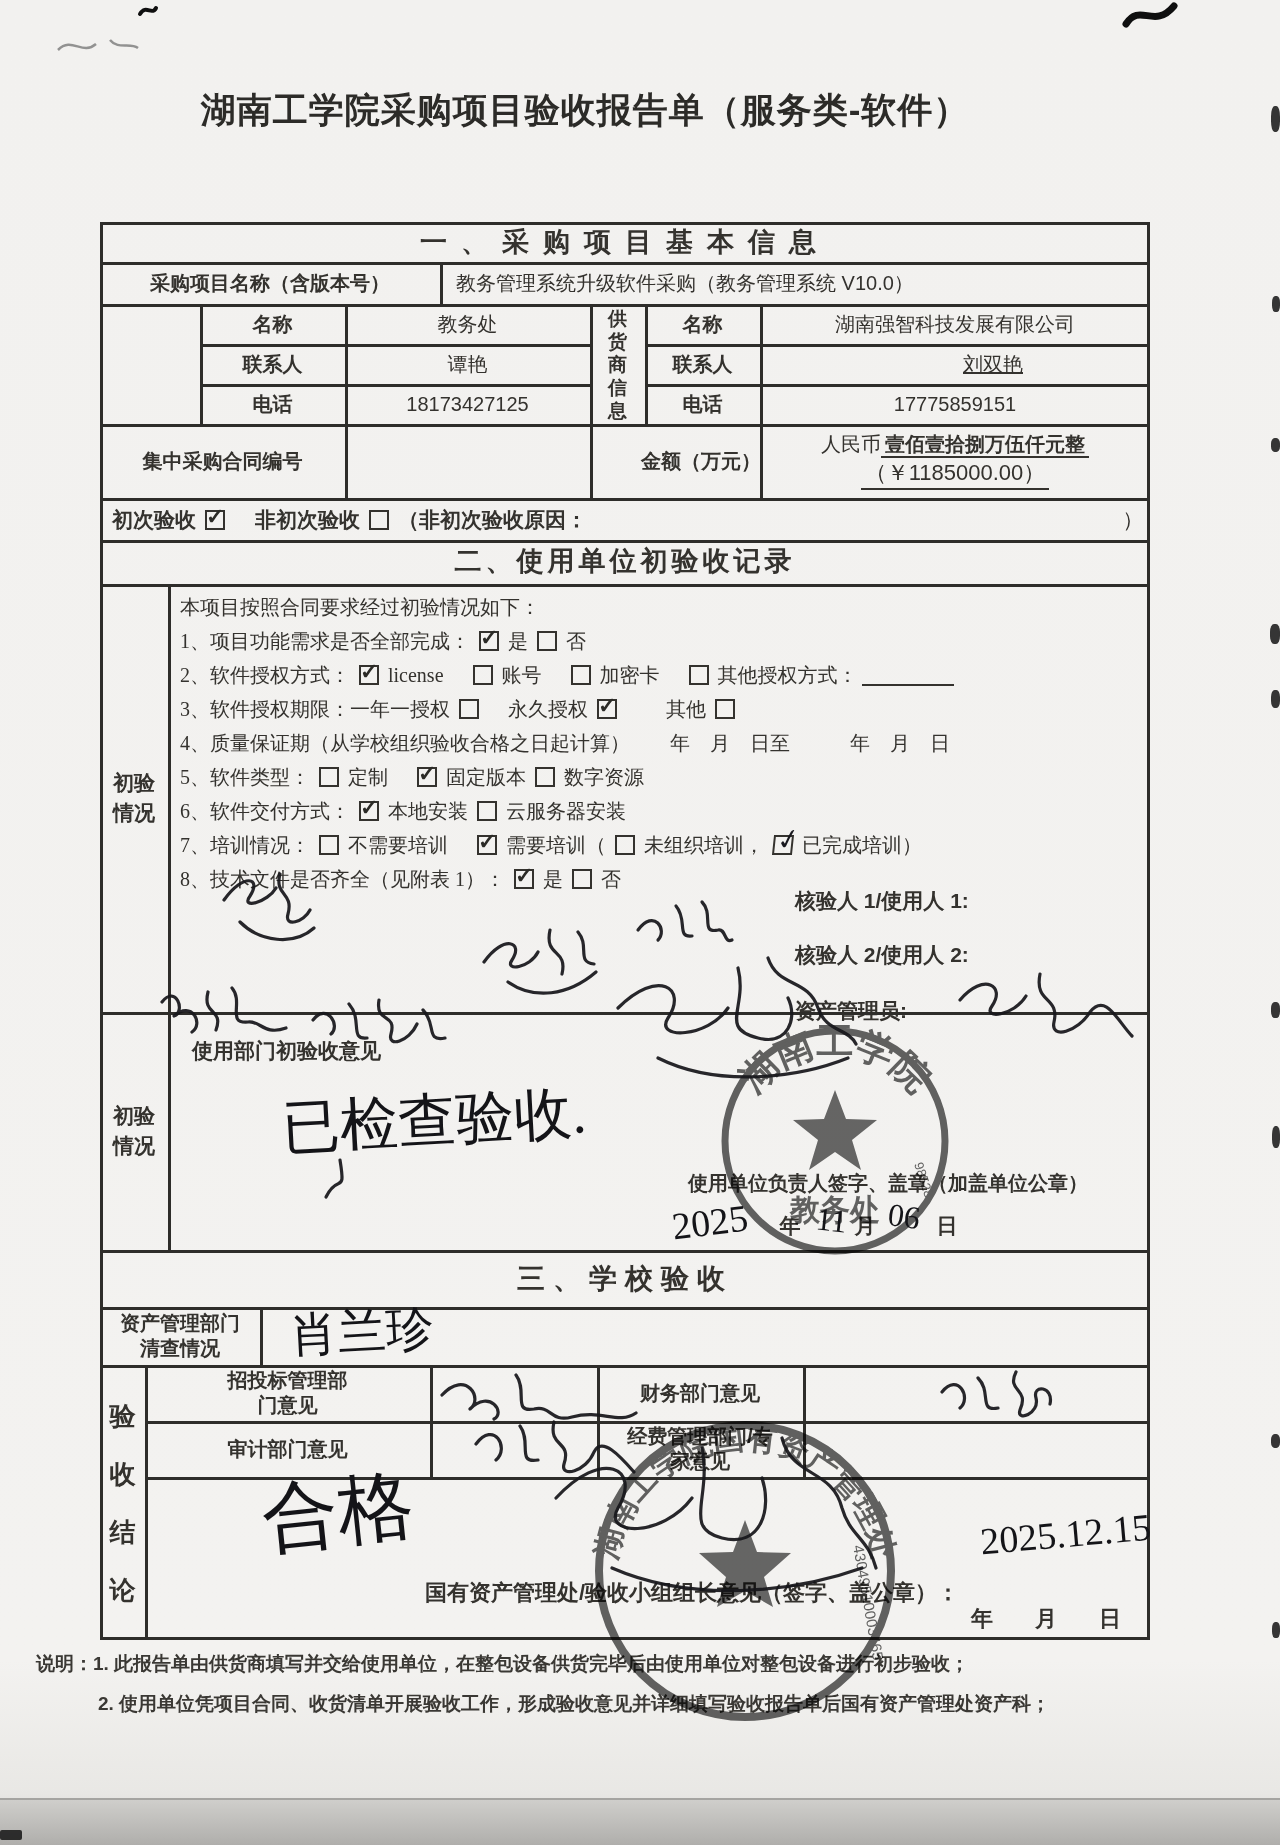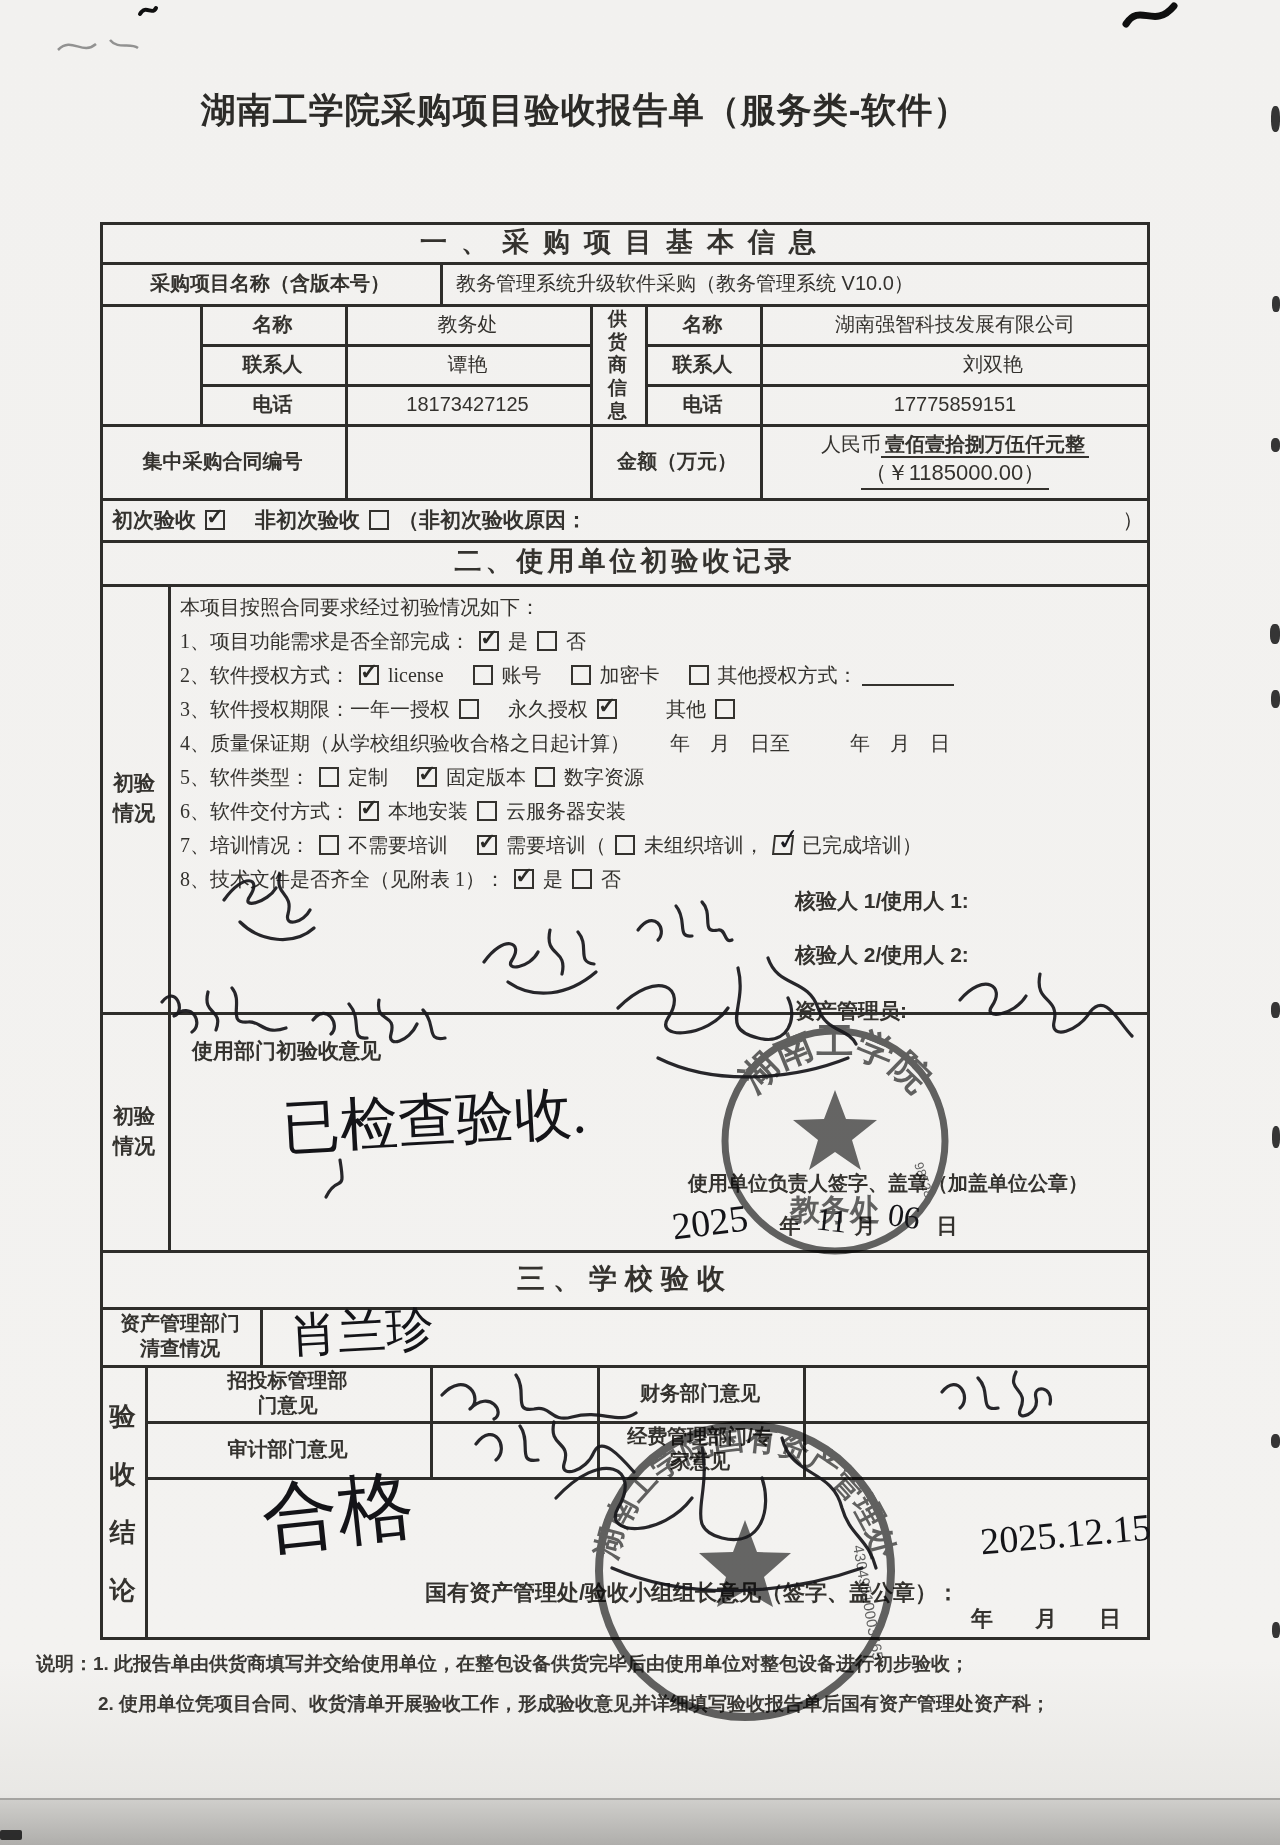--- a/index.html
+++ b/index.html
@@ -79,27 +79,27 @@
   <div class="cell" style="left:345px;top:344px;width:245px;height:40px;font-size:20px;">谭艳</div>
   <div class="cell b" style="left:200px;top:384px;width:145px;height:40px;font-size:20px;">电话</div>
   <div class="cell" style="left:345px;top:384px;width:245px;height:40px;font-size:20px;">18173427125</div>
 
   <div class="cell b" style="left:590px;top:304px;width:55px;height:120px;font-size:19px;">
     <span style="width:22px;line-height:23px;">供货商信息</span>
   </div>
   <div class="cell b" style="left:645px;top:304px;width:115px;height:40px;font-size:20px;">名称</div>
   <div class="cell" style="left:760px;top:304px;width:390px;height:40px;font-size:20px;">湖南强智科技发展有限公司</div>
   <div class="cell b" style="left:645px;top:344px;width:115px;height:40px;font-size:20px;">联系人</div>
-  <div class="cell" style="left:760px;top:344px;width:466px;height:40px;font-size:20px;">刘双艳</div>
+  <div class="cell" style="left:760px;top:344px;width:466px;height:40px;font-size:20px;text-decoration:underline;">刘双艳</div>
   <div class="cell b" style="left:645px;top:384px;width:115px;height:40px;font-size:20px;">电话</div>
   <div class="cell" style="left:760px;top:384px;width:390px;height:40px;font-size:20px;">17775859151</div>
 
   <div class="cell b" style="left:100px;top:424px;width:245px;height:74px;font-size:20px;">集中采购合同编号</div>
   <div class="cell" style="left:345px;top:424px;width:245px;height:74px;font-size:20px;"></div>
-  <div class="cell b" style="left:592px;top:424px;width:170px;height:74px;font-size:20px;">金额（万元）</div>
+  <div class="cell b" style="left:616px;top:424px;width:170px;height:74px;font-size:20px;">金额（万元）</div>
   <div class="cell" style="left:760px;top:424px;width:390px;height:74px;font-size:20px;flex-direction:column;">
     <div><span>人民币</span><span class="underline b">壹佰壹拾捌万伍仟元整</span></div>
     <div class="underline" style="font-size:22px;margin-top:2px;">（￥1185000.00）</div>
   </div>
 
   <div class="check-line bold-line" style="position:absolute;left:112px;top:502px;width:980px;height:36px;"><span class="pt">初次验收</span><span class="cbox checked"></span><span class="pt">　非初次验收</span><span class="cbox"></span><span class="pt">（非初次验收原因：</span></div>
   <div class="cell" style="left:1118px;top:502px;width:30px;height:36px;font-size:21px;">）</div>
 
   <div class="cell b" style="left:100px;top:540px;width:1050px;height:44px;font-size:27px;letter-spacing:4px;">二、使用单位初验收记录</div>
 

